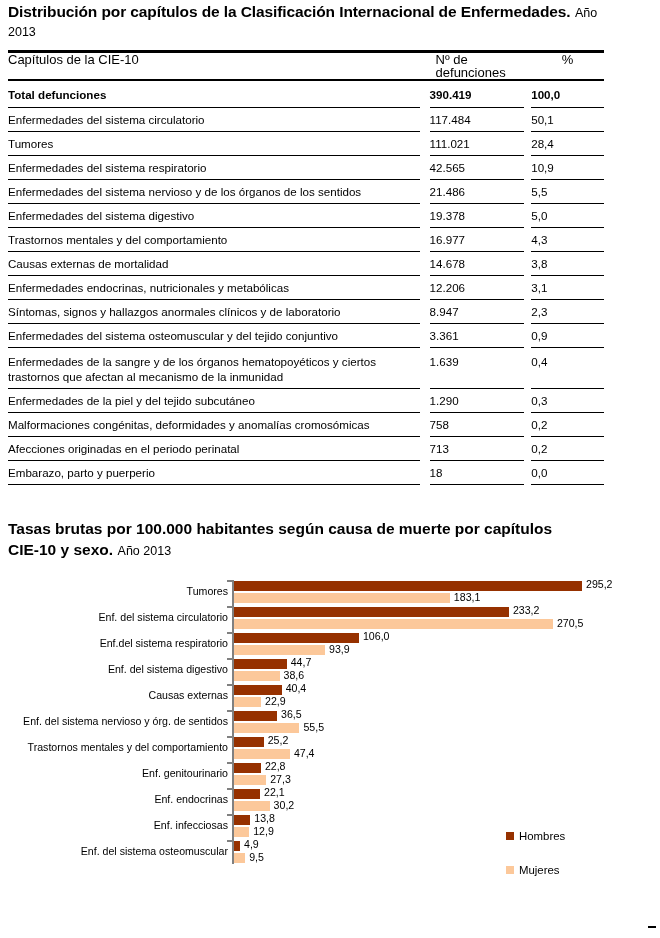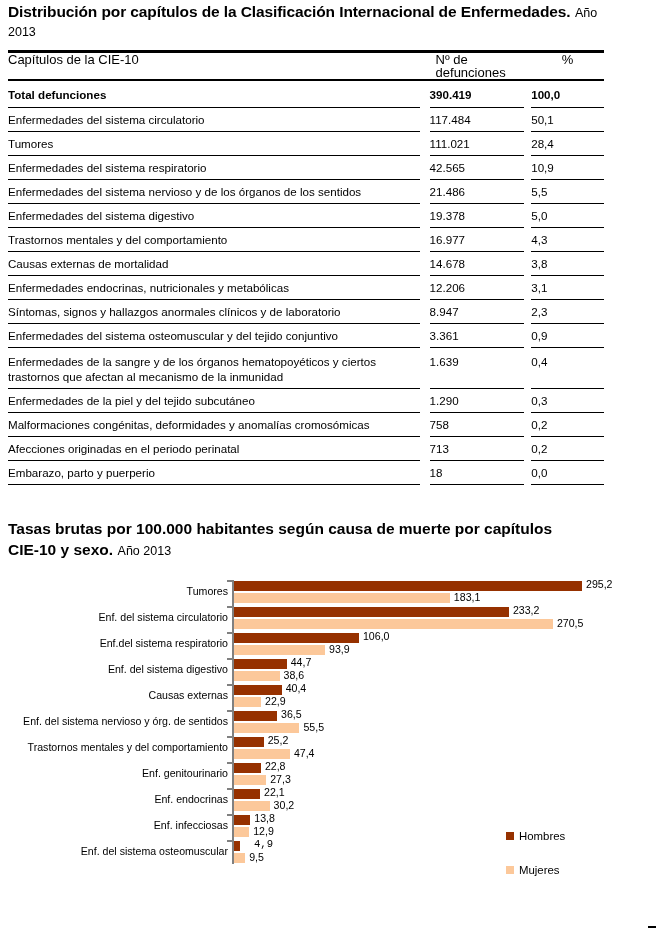--- a/index.html
+++ b/index.html
@@ -453,21 +453,21 @@
           <div class="cat-label">Enf. infecciosas</div>
           <div class="bar m" style="width: 16.2683px; background: rgb(150, 49, 0);"></div>
           <div class="vlab m" style="left: 246.268px;">13,8</div>
           <div class="bar f" style="width: 15.2073px; background: rgb(252, 200, 154);"></div>
           <div class="vlab f" style="left: 245.207px;">12,9</div>
         </div>
         <div class="cat" style="top: 268px;">
           <div class="tick"></div>
           <div class="cat-label">Enf. del sistema osteomuscular</div>
           <div class="bar m" style="width: 5.77642px; background: rgb(150, 49, 0);"></div>
-          <div class="vlab m" style="left: 246px; font-family: Liberation Mono, monospace;">4,9</div>
+          <div class="vlab m" style="left: 236px;">4,9</div>
           <div class="bar f" style="width: 11.1992px; background: rgb(252, 200, 154);"></div>
           <div class="vlab f" style="left: 241.199px;">9,5</div>
         </div>
       </div>
     <div class="legend" id="legend">
         <div class="lrow">
           <div class="swatch" style="background: rgb(150, 49, 0);"></div>
           <span>Hombres</span>
         </div>
         <div class="lrow">

